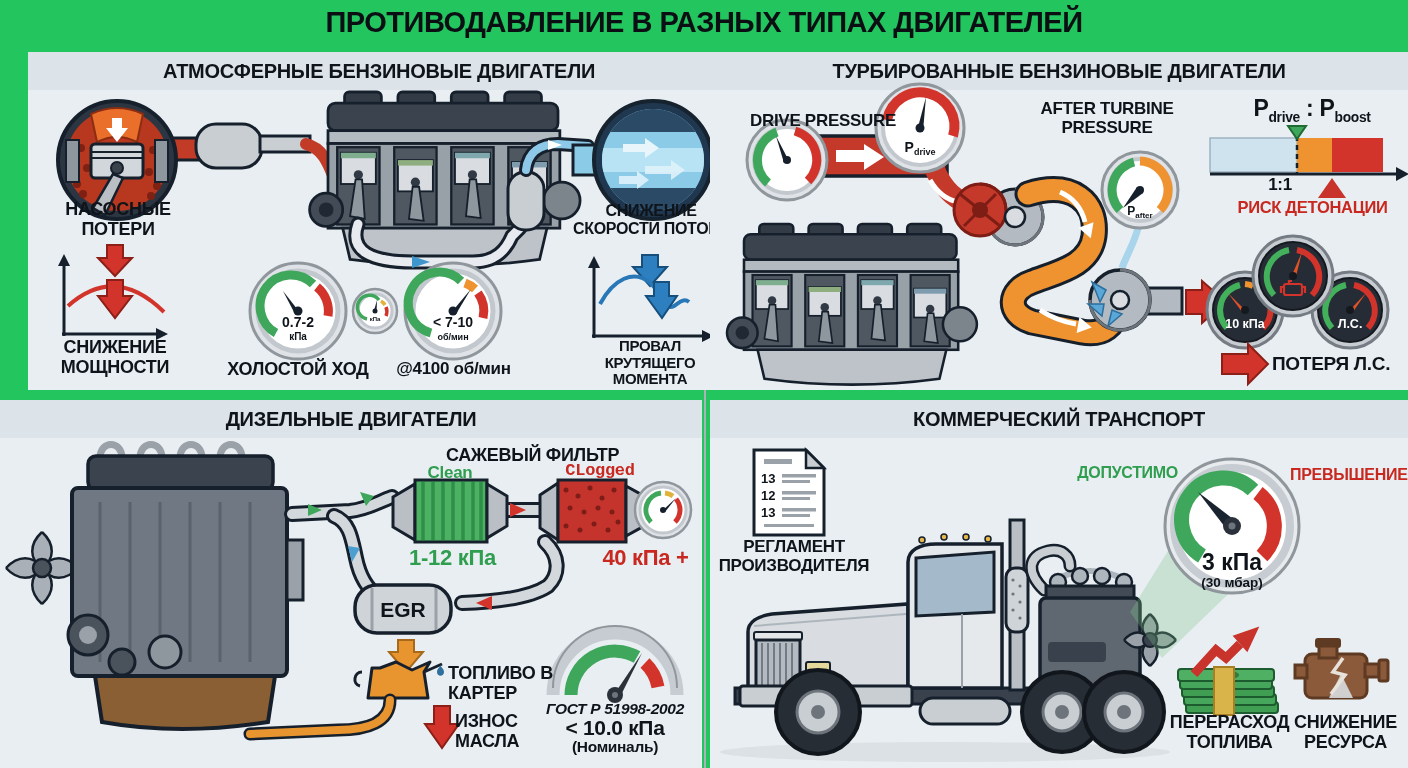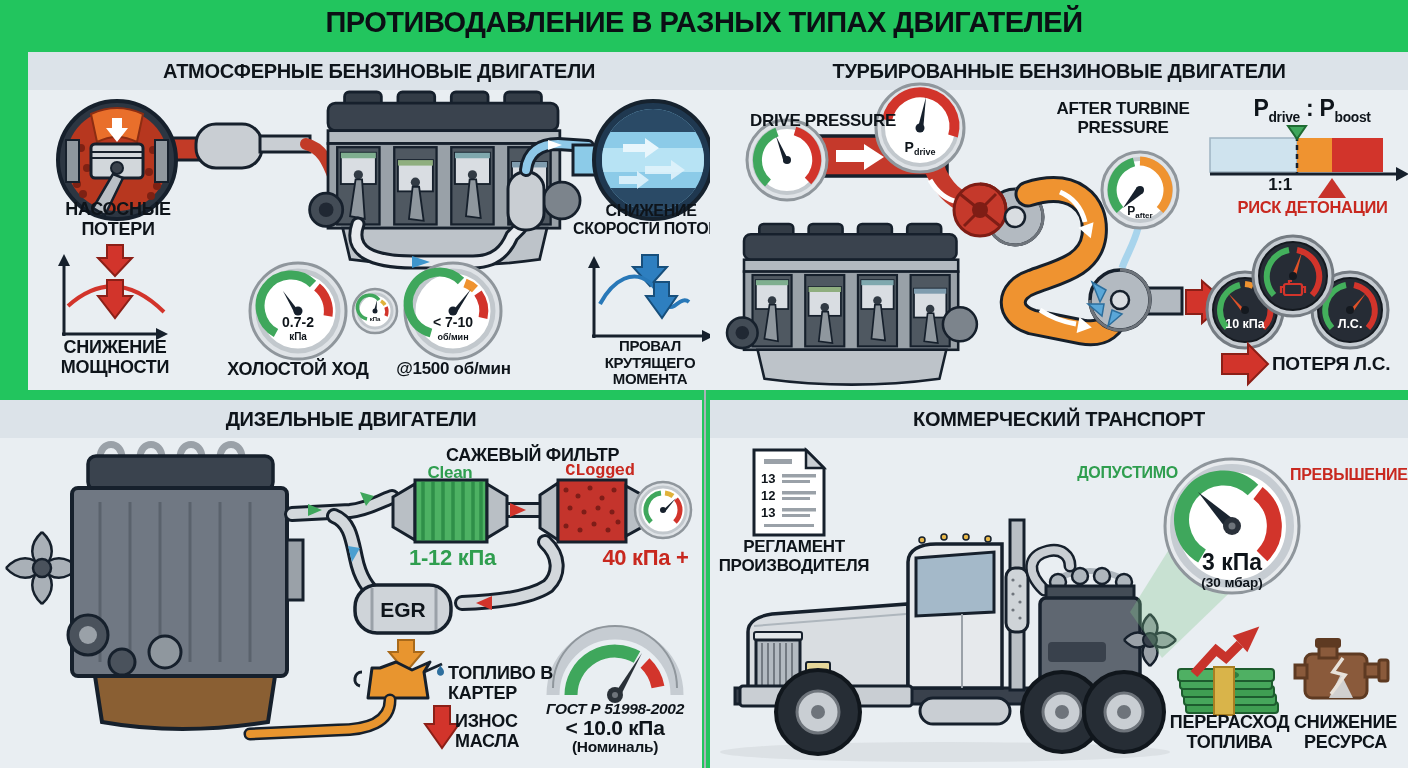--- a/index.html
+++ b/index.html
@@ -180,21 +180,21 @@
         <path d="M 25,-18 A 31 31 0 0 1 30,7" stroke="#d2342b" stroke-width="9" fill="none"></path>
         <polygon points="-3,3 3,3 18,-22" fill="#16202c"></polygon>
         <circle r="4.5" fill="#16202c"></circle>
         <text y="16" text-anchor="middle" font-size="14" fill="#0e141a">&lt; 7-10</text>
         <text y="29" text-anchor="middle" font-size="9" fill="#0e141a">об/мин</text>
       </g>
     </svg>
     <div class="lbl" style="left:15px;top:148px;width:150px;font-size:18px;">НАСОСНЫЕ ПОТЕРИ</div>
     <div class="lbl" style="left:12px;top:286px;width:150px;font-size:18px;">СНИЖЕНИЕ МОЩНОСТИ</div>
     <div class="lbl" style="left:185px;top:308px;width:170px;font-size:18px;">ХОЛОСТОЙ ХОД</div>
-    <div class="lbl" style="left:348px;top:308px;width:155px;font-size:17px;">@1500 об/мин</div>
+    <div class="lbl" style="left:348px;top:308px;width:155px;font-size:17px;">@4100 об/мин</div>
     <div class="lbl" style="left:537px;top:150px;width:172px;font-size:16px;">СНИЖЕНИЕ СКОРОСТИ ПОТОКА</div>
     <div class="lbl" style="left:562px;top:286px;width:120px;font-size:15px;">ПРОВАЛ КРУТЯЩЕГО МОМЕНТА</div>
   </section>
 
   <section class="panel" style="left:710px;top:52px;width:698px;height:338px;">
     <div class="band">ТУРБИРОВАННЫЕ БЕНЗИНОВЫЕ ДВИГАТЕЛИ</div>
     <svg width="698" height="338" viewBox="0 0 698 338">
 
       <rect x="95" y="84" width="142" height="40" fill="#c5392b" stroke="#16202c" stroke-width="3.5"></rect>
       <g>
@@ -314,21 +314,21 @@
         <g stroke="#d2342b" stroke-width="2.2" fill="none">
           <rect x="-9" y="8" width="18" height="11" rx="2"></rect>
           <path d="M -9,11 h-3 v6 M 9,11 h3 v6 M -4,8 v-3 h3"></path>
         </g>
       </g>
       <g transform="translate(512,302)">
           <path d="M 0,0 h26 v-10 L 46,10 L 26,30 v-10 h-26 z" fill="#d2342b" stroke="#8c1f17" stroke-width="2"></path>
         </g>
     </svg>
     <div class="lbl" style="left:28px;top:60px;width:170px;font-size:17px;">DRIVE PRESSURE</div>
-    <div class="lbl" style="left:338px;top:48px;width:150px;font-size:17px;text-align:center;">AFTER TURBINE PRESSURE</div>
+    <div class="lbl" style="left:322px;top:48px;width:150px;font-size:17px;text-align:center;">AFTER TURBINE PRESSURE</div>
     <div class="lbl" style="left:512px;top:44px;width:180px;font-size:23px;"><span>P</span><sub>drive</sub> <span>:</span> <span>P</span><sub>boost</sub></div>
     <div class="lbl" style="left:545px;top:124px;width:50px;font-size:17px;">1:1</div>
     <div class="lbl red" style="left:520px;top:146px;width:165px;font-size:16.5px;">РИСК ДЕТОНАЦИИ</div>
     <div class="lbl" style="left:562px;top:302px;width:135px;font-size:19px;text-align:left;">ПОТЕРЯ Л.С.</div>
   </section>
 
   <section class="panel" style="left:0;top:400px;width:702px;height:368px;">
     <div class="band">ДИЗЕЛЬНЫЕ ДВИГАТЕЛИ</div>
     <svg width="702" height="368" viewBox="0 0 702 368">
 

